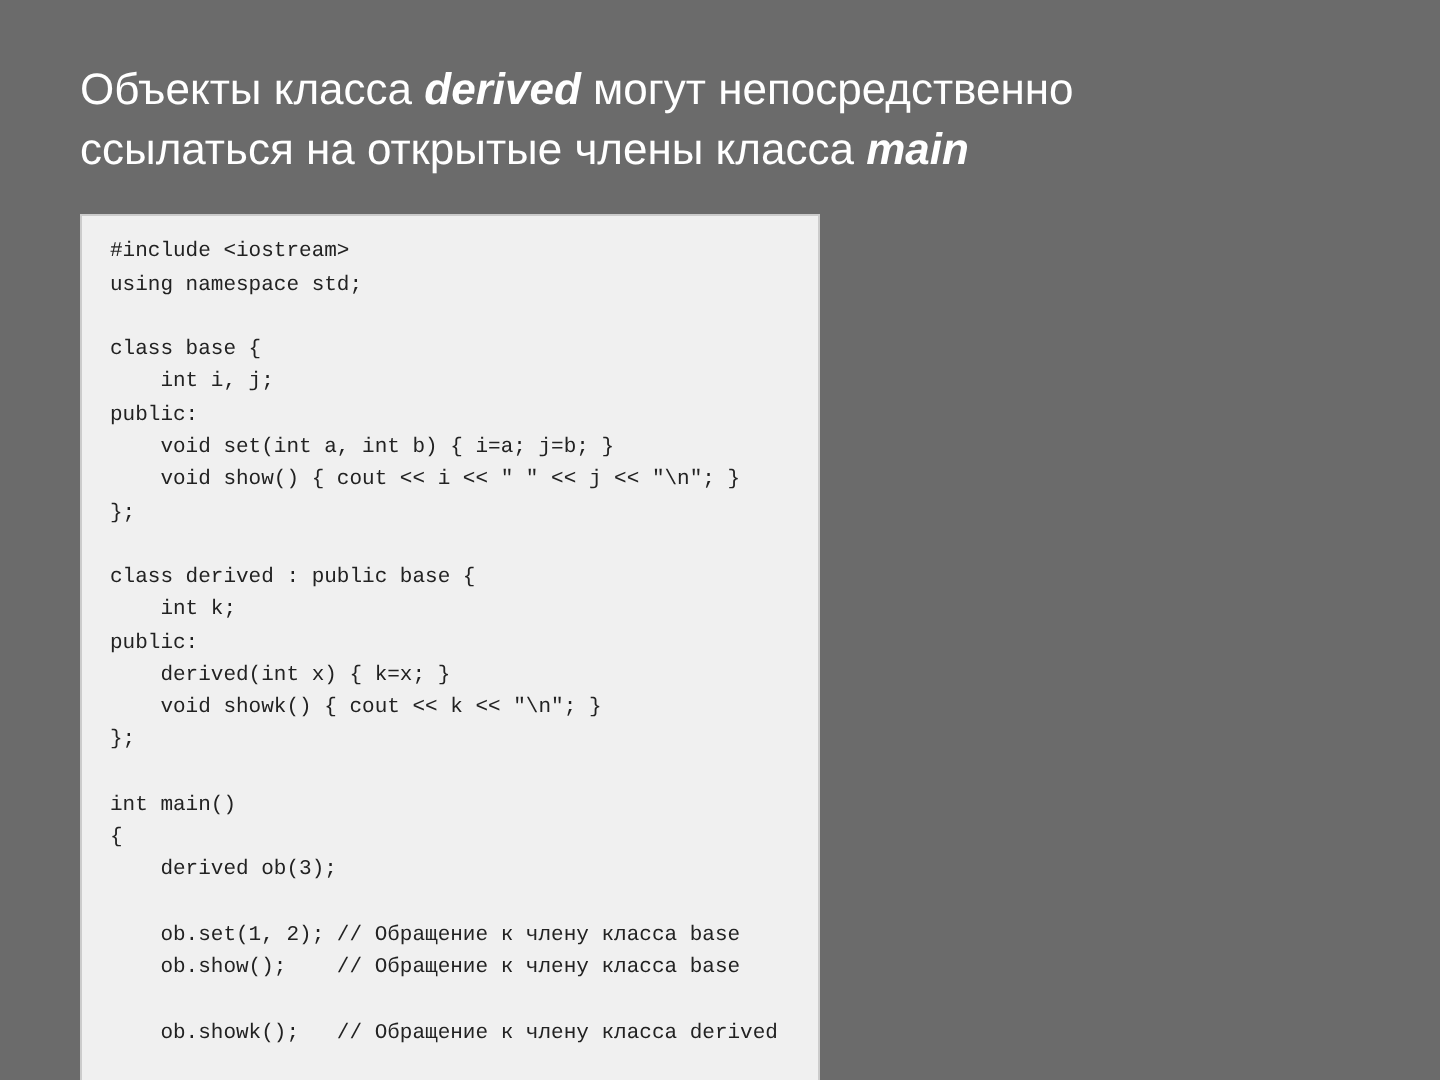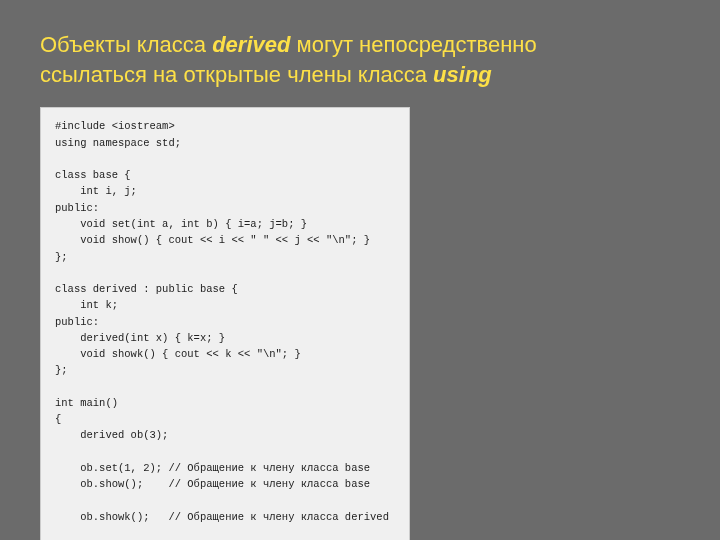--- a/index.html
+++ b/index.html
@@ -15,21 +15,21 @@
       padding: 30px 40px;
     }
 
     .slide-container {
       width: 640px;
     }
 
     .title {
       font-size: 22px;
       font-weight: normal;
-      color: #fde047;
+      color: #ffffff;
       line-height: 1.35;
       margin-bottom: 18px;
       font-family: Arial, sans-serif;
     }
 
     .title em {
       font-style: italic;
       font-weight: bold;
     }
 
@@ -49,17 +49,17 @@
     .code-line {
       display: block;
     }
   </style>
 </head>
 <body>
 
 <div class="slide-container">
   <h1 class="title">
     <span>Объекты класса </span><em>derived</em><span> могут непосредственно</span><br>
-    <span>ссылаться на открытые члены класса </span><em>using</em>
+    <span>ссылаться на открытые члены класса </span><em>main</em>
   </h1>
 
   <div class="code-box" id="code-block"><span class="code-line">#include &lt;iostream&gt;</span><span class="code-line">using namespace std;</span><span class="code-line">&nbsp;</span><span class="code-line">class base {</span><span class="code-line">    int i, j;</span><span class="code-line">public:</span><span class="code-line">    void set(int a, int b) { i=a; j=b; }</span><span class="code-line">    void show() { cout &lt;&lt; i &lt;&lt; " " &lt;&lt; j &lt;&lt; "\n"; }</span><span class="code-line">};</span><span class="code-line">&nbsp;</span><span class="code-line">class derived : public base {</span><span class="code-line">    int k;</span><span class="code-line">public:</span><span class="code-line">    derived(int x) { k=x; }</span><span class="code-line">    void showk() { cout &lt;&lt; k &lt;&lt; "\n"; }</span><span class="code-line">};</span><span class="code-line">&nbsp;</span><span class="code-line">int main()</span><span class="code-line">{</span><span class="code-line">    derived ob(3);</span><span class="code-line">&nbsp;</span><span class="code-line">    ob.set(1, 2); // Обращение к члену класса base</span><span class="code-line">    ob.show();    // Обращение к члену класса base</span><span class="code-line">&nbsp;</span><span class="code-line">    ob.showk();   // Обращение к члену класса derived</span><span class="code-line">&nbsp;</span></div>
 </div>
 
 </body></html>

